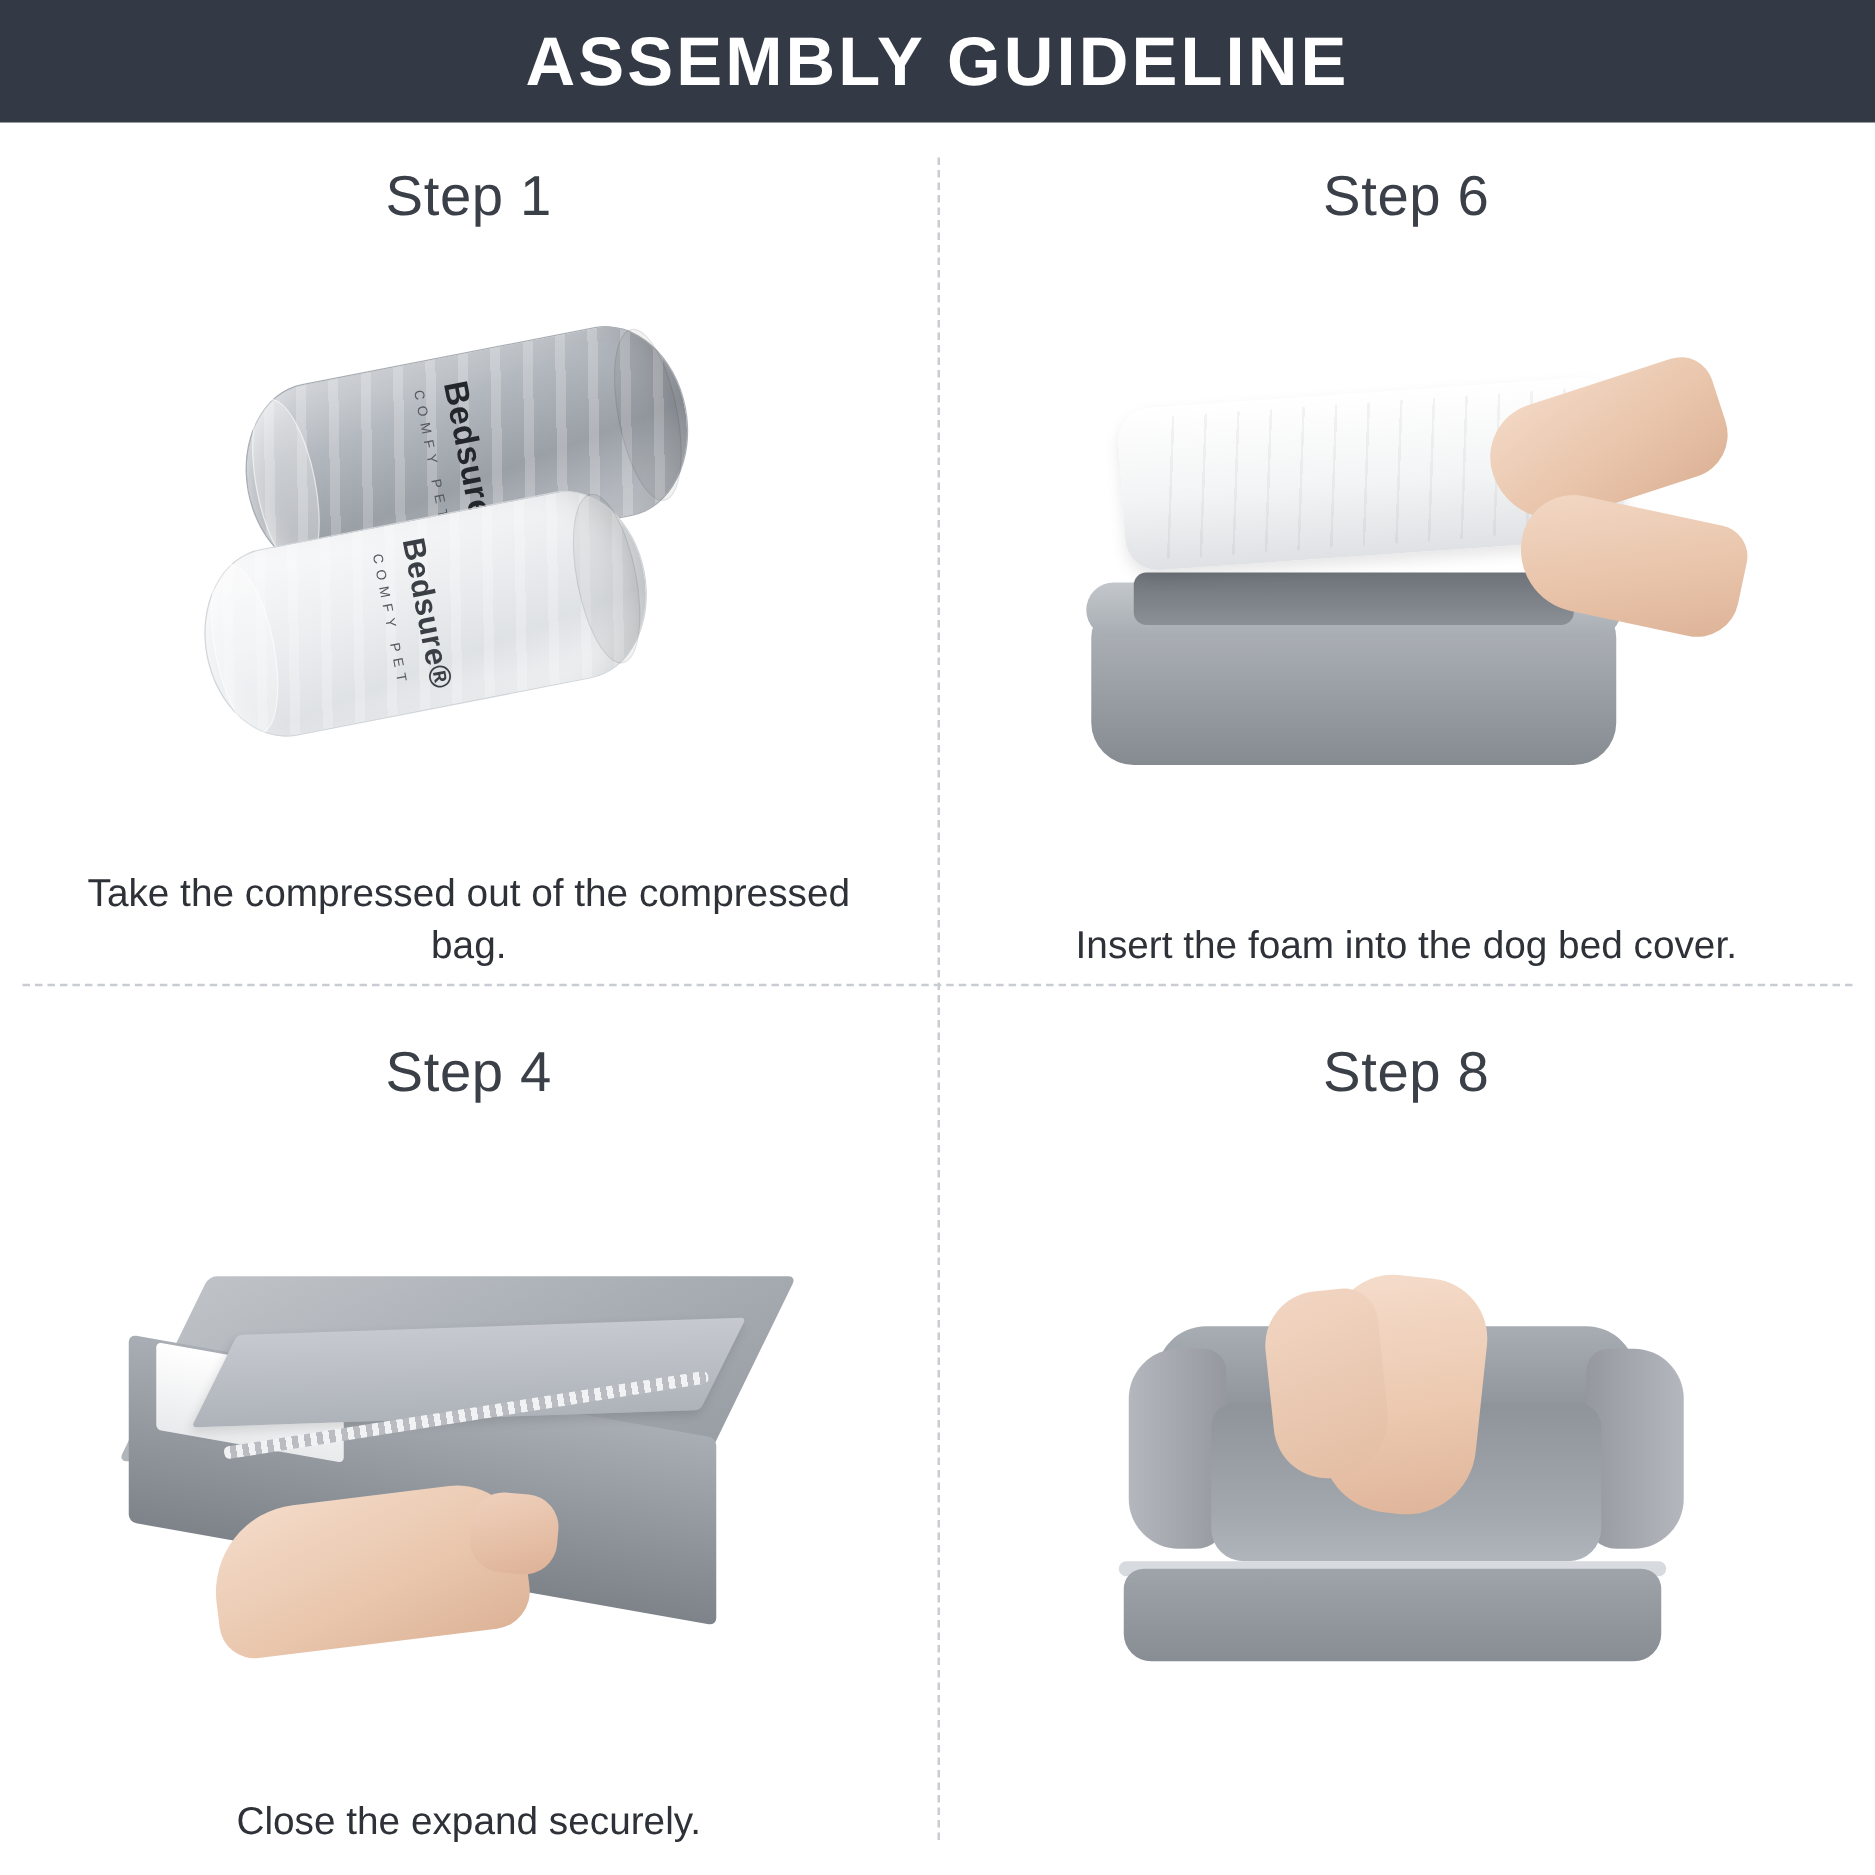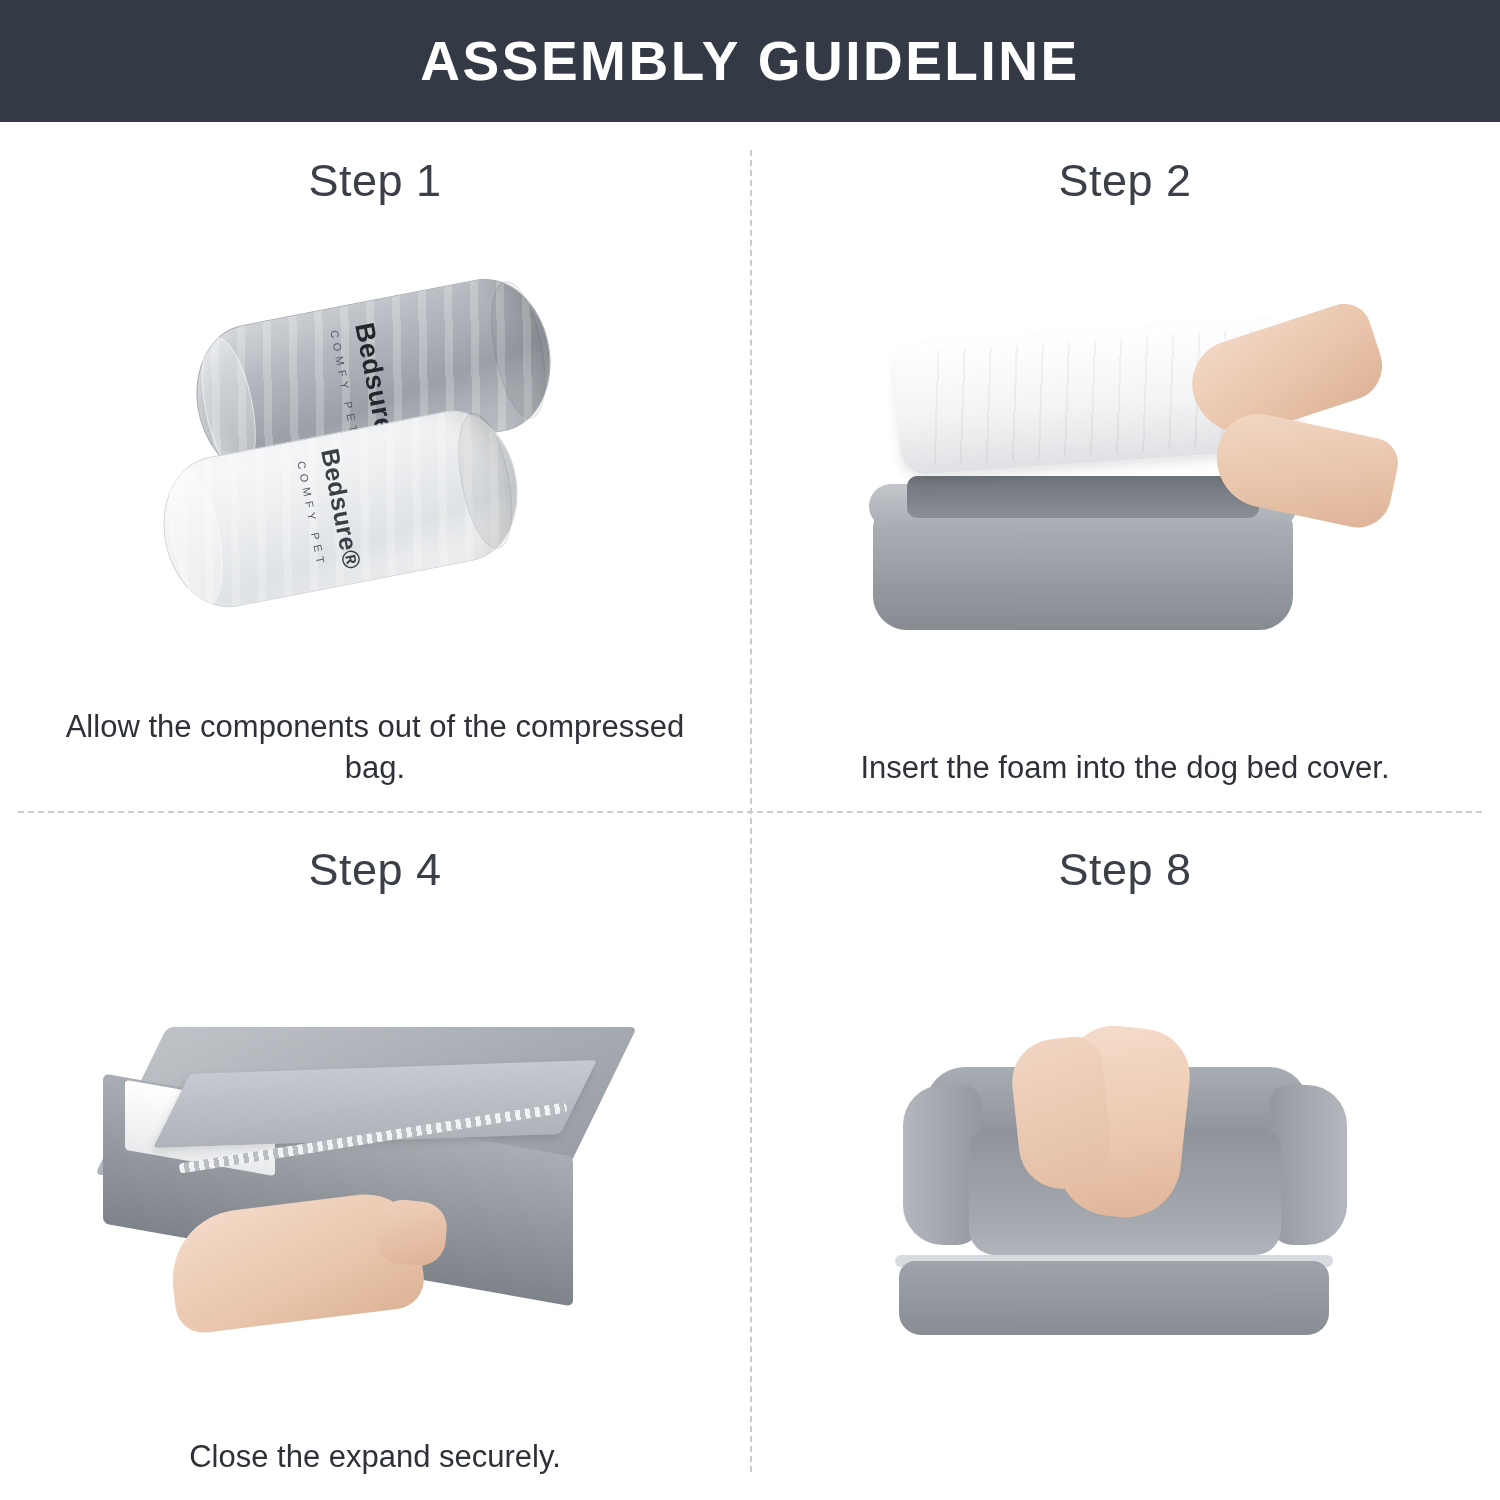--- a/index.html
+++ b/index.html
@@ -17,21 +17,21 @@
   .page {
     width: 1500px;
     height: 1500px;
     display: flex;
     flex-direction: column;
     position: relative;
   }
 
   
   .header {
-    height: 122px;
+    height: 98px;
     background: #343a45;
     display: flex;
     align-items: center;
     justify-content: center;
     flex: 0 0 auto;
   }
   .header-title {
     color: #ffffff;
     font-size: 55px;
     font-weight: bold;
@@ -359,25 +359,25 @@
           </div>
           <div class="roll roll-bottom">
             <div class="wrap-sheen"></div>
             <div class="roll-cap left"></div>
             <div class="roll-cap right"></div>
             <div class="roll-label">Bedsure®</div>
             <div class="roll-sub">COMFY PET</div>
           </div>
         </div>
       </div>
-      <div class="step-caption">Allow the components out of the compressed bag.</div>
+      <div class="step-caption">Take the compressed out of the compressed bag.</div>
     </div>
 
     <div class="step-cell cell-2">
-      <div class="step-title">Step 2</div>
+      <div class="step-title">Step 6</div>
       <div class="step-figure">
         <div class="illus illus2">
           <div class="bed-base"></div>
           <div class="bed-rim"></div>
           <div class="bed-inner"></div>
           <div class="foam-pad">
             <div class="foam-folds"></div>
           </div>
           <div class="hand hand-2a"></div>
           <div class="hand hand-2b"></div>

